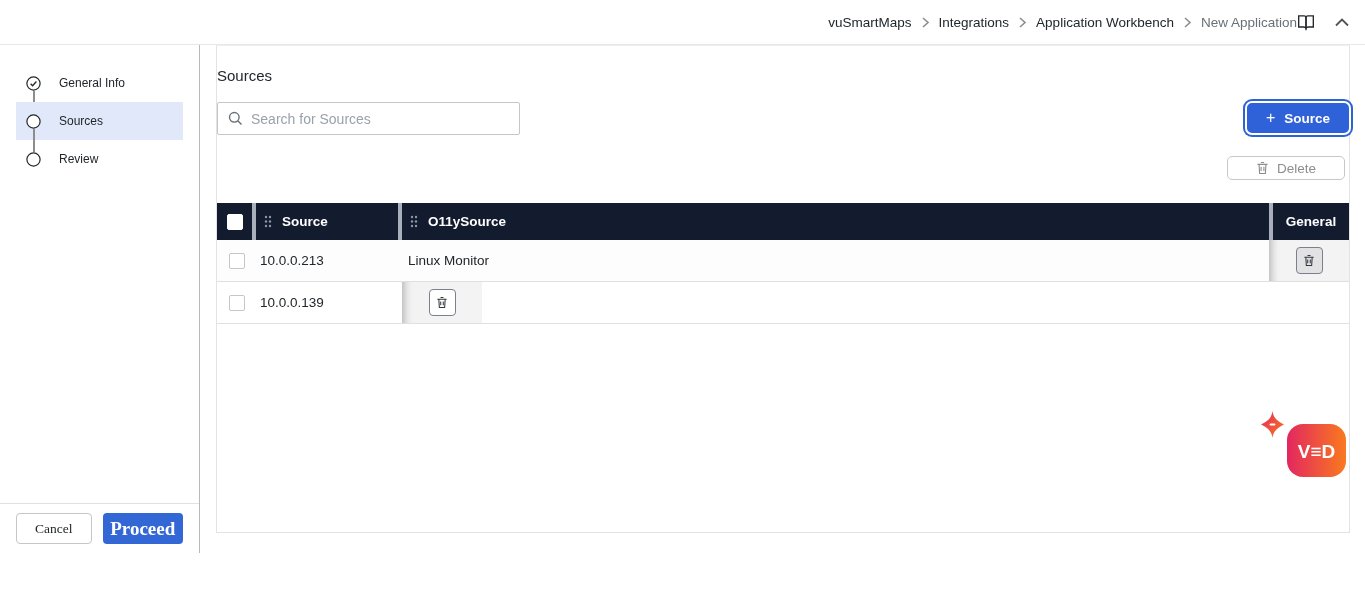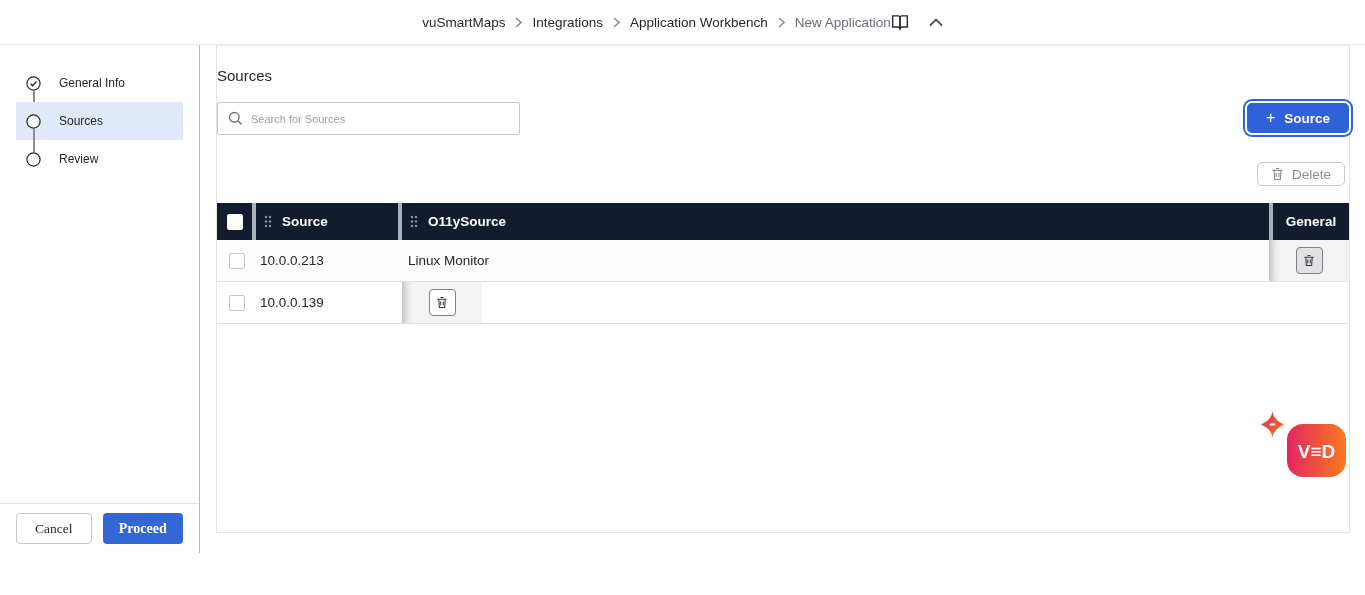--- a/index.html
+++ b/index.html
@@ -2,21 +2,21 @@
 <html><head>
 <meta charset="utf-8">
 <style>
   * { margin:0; padding:0; box-sizing:border-box; }
   html,body { width:1365px; height:595px; }
   body {
     font-family:"Liberation Sans", sans-serif;
     color:#21272a; background:#fff; overflow:hidden; position:relative;
   }
   
-  .topbar { height:45px; border-bottom:1px solid #e8e8e8; display:flex; align-items:center; justify-content:center; padding:0 16px; }
+  .topbar { height:45px; border-bottom:1px solid #e8e8e8; display:flex; align-items:center; justify-content:flex-end; padding:0 16px; }
   .breadcrumb { display:flex; align-items:center; gap:9px; font-size:13.5px; }
   .crumb { color:#21272a; cursor:pointer; white-space:nowrap; }
   .crumb.current { color:#697077; }
   .crumb-sep { display:flex; align-items:center; }
   .topbar-icons { display:flex; align-items:center; gap:20px; }
   .icon-btn { background:none; border:none; cursor:pointer; display:flex; align-items:center; padding:0; }
   
   .titlebar { height:41px; border-bottom:1px solid #e0e0e0; display:flex; align-items:center; padding:0 16px; }
   .page-title { font-size:16px; font-weight:normal; }
   .page-title .muted { color:#697077; }
@@ -24,31 +24,31 @@
   .content { display:flex; height:508px; }
   .sidebar { width:200px; min-width:200px; border-right:1px solid #b9b9b9; position:relative; background:#fff; }
   .stepper { padding-top:19px; }
   .step { height:38px; margin:0 16px; display:flex; align-items:center; padding-left:10px; position:relative; cursor:pointer; }
   .step.active { background:#e0e8fa; }
   .step:not(:last-child)::after { content:""; position:absolute; left:17px; top:27px; width:1.5px; height:23px; background:#8d8d8d; }
   .step-icon { width:15px; height:15px; display:flex; z-index:1; }
   .step-label { margin-left:18px; font-size:12px; color:#21272a; }
   .sidebar-footer { position:absolute; left:0; right:0; bottom:0; height:50px; border-top:1px solid #e0e0e0; display:flex; align-items:center; padding:0 16px; gap:11px; background:#fff;font-family:Liberation Serif, serif; }
   .btn-cancel { width:76px; height:31px; background:#fff; border:1px solid #c6c6c6; border-radius:4px; font-family:inherit; font-size:13.5px; color:#21272a; cursor:pointer; }
-  .btn-proceed { width:81px; height:31px; background:#3367d6; border:none; border-radius:4px; font-family:inherit; font-size:14px; font-weight:bold; color:#fff; cursor:pointer; }
+  .btn-proceed { width:81px; height:31px; background:#3367d6; border:none; border-radius:4px; font-family:inherit; font-size:19px; font-weight:bold; color:#fff; cursor:pointer; }
   
   .main { flex:1; position:relative; }
   .panel { position:absolute; left:16px; right:15px; top:0; bottom:20px; border:1px solid #e3e3e3; border-top-color:#eeeeee; background:#fff; }
   .panel-heading { position:absolute; top:21px; left:0; font-size:15px; font-weight:normal; color:#21272a; }
   .search-box { position:absolute; top:56px; left:0; width:303px; height:33px; border:1px solid #c6c6c6; border-radius:2px; display:flex; align-items:center; padding:0 10px; gap:8px; background:#fff; }
-  .search-box input { border:none; outline:none; flex:1; font-family:inherit; font-size:11px; color:#21272a; background:transparent; }
+  .search-box input { border:none; outline:none; flex:1; font-family:inherit; font-size:14px; color:#21272a; background:transparent; }
   .search-box input::placeholder { color:#9ba1ab; }
   .btn-source { position:absolute; top:55px; right:-2px; height:34px; padding:0 19px; background:#2f62d9; border:2px solid #fff; box-shadow:0 0 0 2px #2f62d9; border-radius:7px; color:#fff; font-family:inherit; font-size:13.5px; font-weight:bold; display:flex; align-items:center; gap:9px; cursor:pointer; }
   .btn-source .plus { font-size:16px; font-weight:normal; line-height:1; }
-  .btn-delete { position:absolute; top:116px; right:4px; height:24px; padding:0 13px; background:#fff; border:1px solid #c8c8c8; border-radius:5px; color:#8d8d8d; font-family:inherit; font-size:13.5px; display:flex; align-items:center; gap:8px; cursor:pointer; }
+  .btn-delete { position:absolute; top:110px; right:4px; height:24px; padding:0 28px; background:#fff; border:1px solid #c8c8c8; border-radius:5px; color:#8d8d8d; font-family:inherit; font-size:13.5px; display:flex; align-items:center; gap:8px; cursor:pointer; }
   
   .table { position:absolute; top:157px; left:0; right:0; }
   .thead { display:flex; height:37px; background:#131b2e; color:#fff; align-items:stretch; }
   .th-check { width:35px; display:flex; align-items:center; justify-content:center; }
   .col-sep { width:4px; background:#a9afbb; }
   .th { display:flex; align-items:center; gap:10px; padding-left:8px; font-weight:bold; font-size:13.5px; }
   .th-source { width:142px; }
   .th-o11y { flex:1; }
   .th-actions { width:76px; justify-content:center; padding-left:0; }
   .drag-dots { display:flex; }

